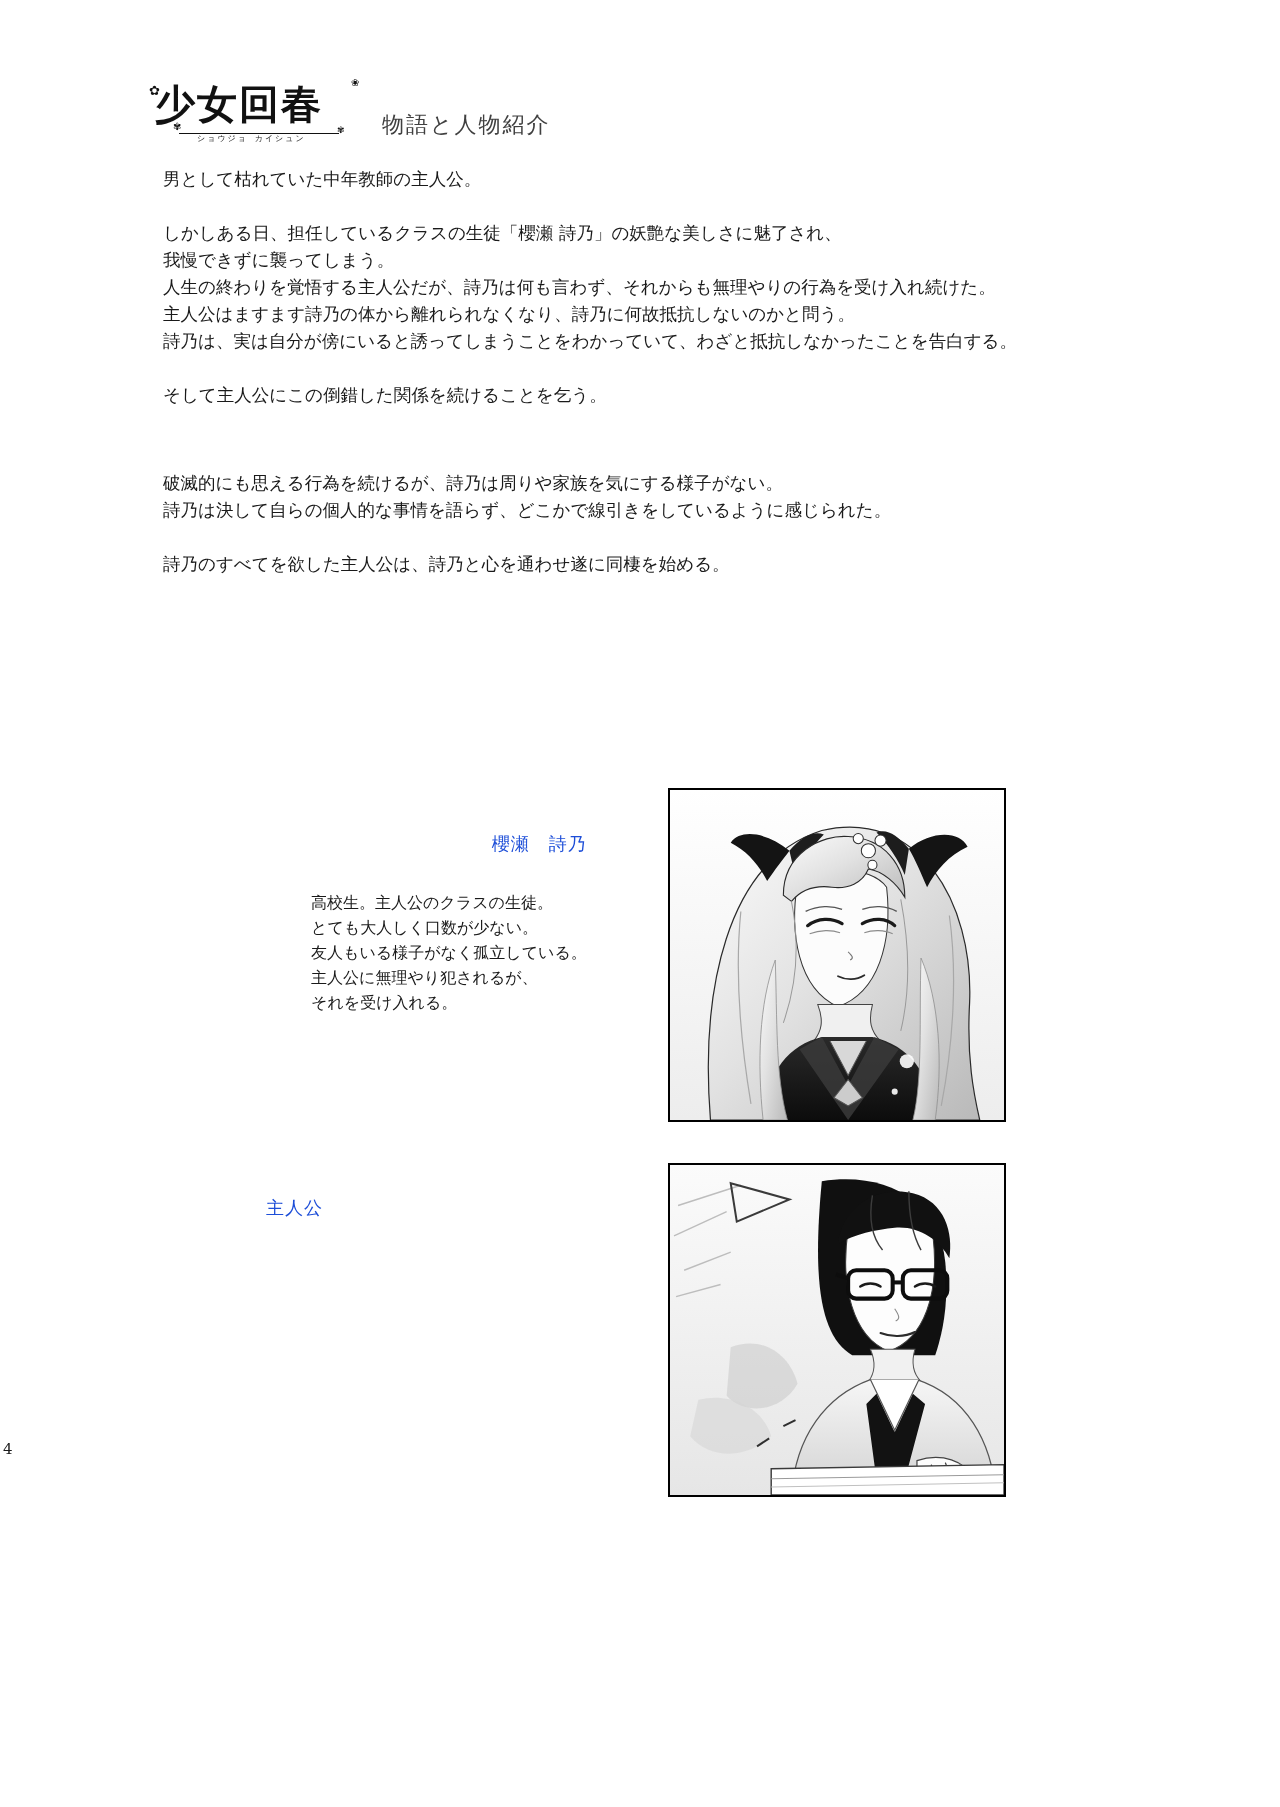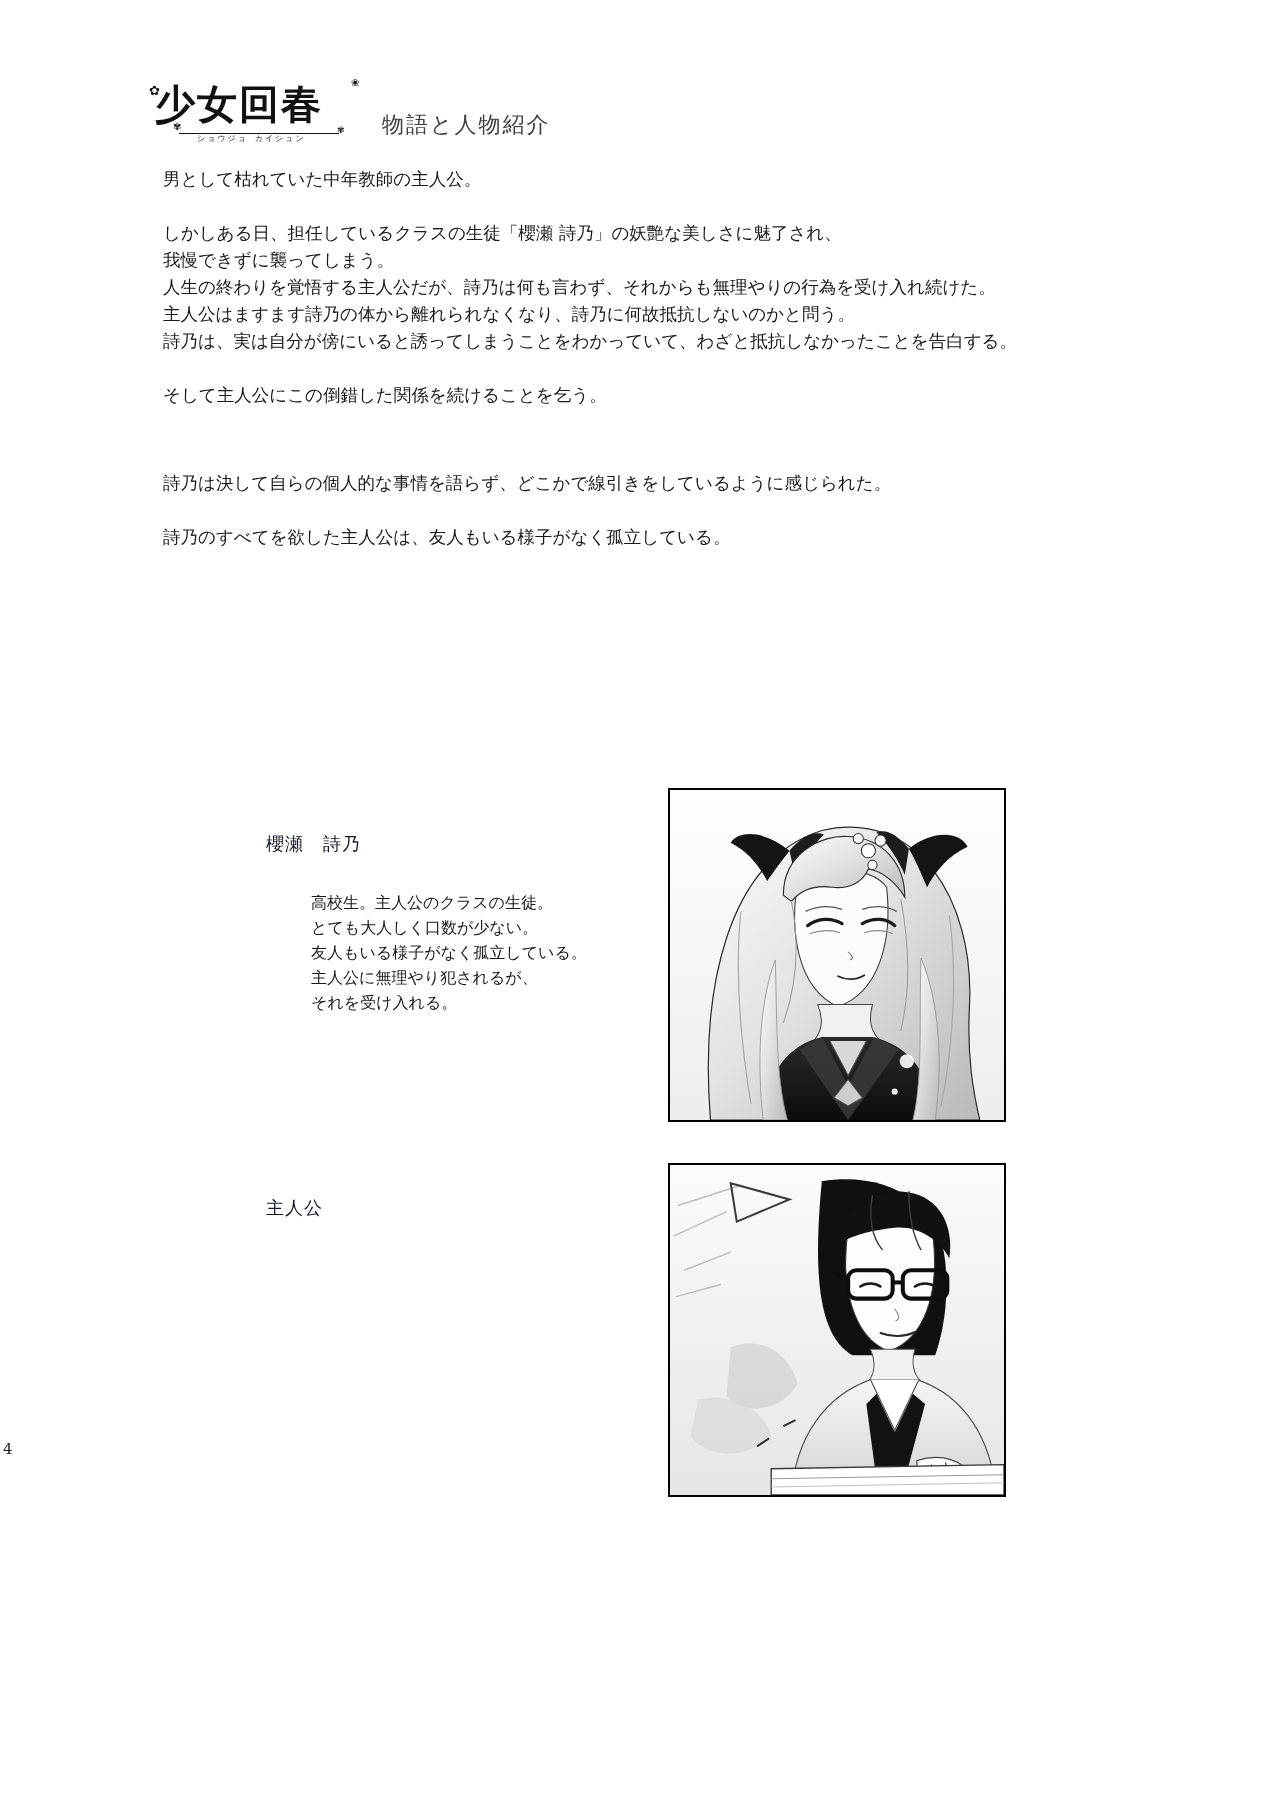--- a/index.html
+++ b/index.html
@@ -104,22 +104,23 @@
   .synopsis .gap.big { height: 34px; }
 
   
   .char {
     position: absolute;
   }
   .char-name {
     font-family: "DejaVu Serif", serif;
     font-size: 18px;
     letter-spacing: 1px;
-    color: #0f172a;
+    color: #1d4ed8;
     white-space: nowrap;
+    text-align: right;
   }
   .char-desc {
     margin-top: 34px;
     margin-left: 45px;
     font-family: "DejaVu Serif", serif;
     font-size: 16px;
     line-height: 25px;
     color: #1a1a1a;
   }
   .char-desc div { white-space: nowrap; }
@@ -181,23 +182,24 @@
     <div class="gap"></div>
     <p>しかしある日、担任しているクラスの生徒「櫻瀬 詩乃」の妖艶な美しさに魅了され、</p>
     <p>我慢できずに襲ってしまう。</p>
     <p>人生の終わりを覚悟する主人公だが、詩乃は何も言わず、それからも無理やりの行為を受け入れ続けた。</p>
     <p>主人公はますます詩乃の体から離れられなくなり、詩乃に何故抵抗しないのかと問う。</p>
     <p>詩乃は、実は自分が傍にいると誘ってしまうことをわかっていて、わざと抵抗しなかったことを告白する。</p>
     <div class="gap"></div>
     <p>そして主人公にこの倒錯した関係を続けることを乞う。</p>
     <div class="gap big"></div>
     <div class="gap"></div>
+    <p>破滅的にも思える行為を続けるが、詩乃は周りや家族を気にする様子がない。</p>
     <p>詩乃は決して自らの個人的な事情を語らず、どこかで線引きをしているように感じられた。</p>
     <div class="gap"></div>
-    <p>詩乃のすべてを欲した主人公は、友人もいる様子がなく孤立している。</p>
+    <p>詩乃のすべてを欲した主人公は、詩乃と心を通わせ遂に同棲を始める。</p>
   </div>
 
   <div class="char" id="char-shino">
     <div class="char-name">櫻瀬　詩乃</div>
     <div class="char-desc">
       <div>高校生。主人公のクラスの生徒。</div>
       <div>とても大人しく口数が少ない。</div>
       <div>友人もいる様子がなく孤立している。</div>
       <div>主人公に無理やり犯されるが、</div>
       <div>それを受け入れる。</div>

